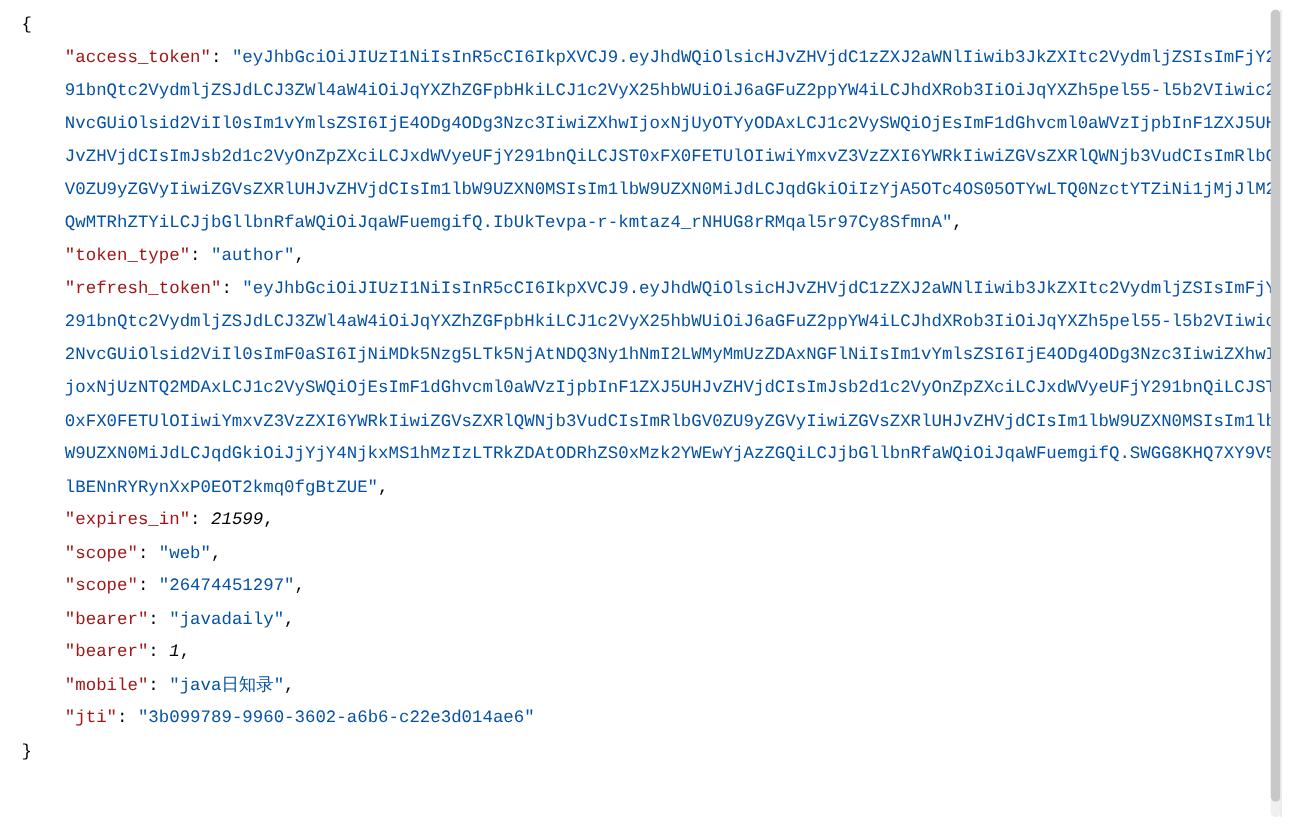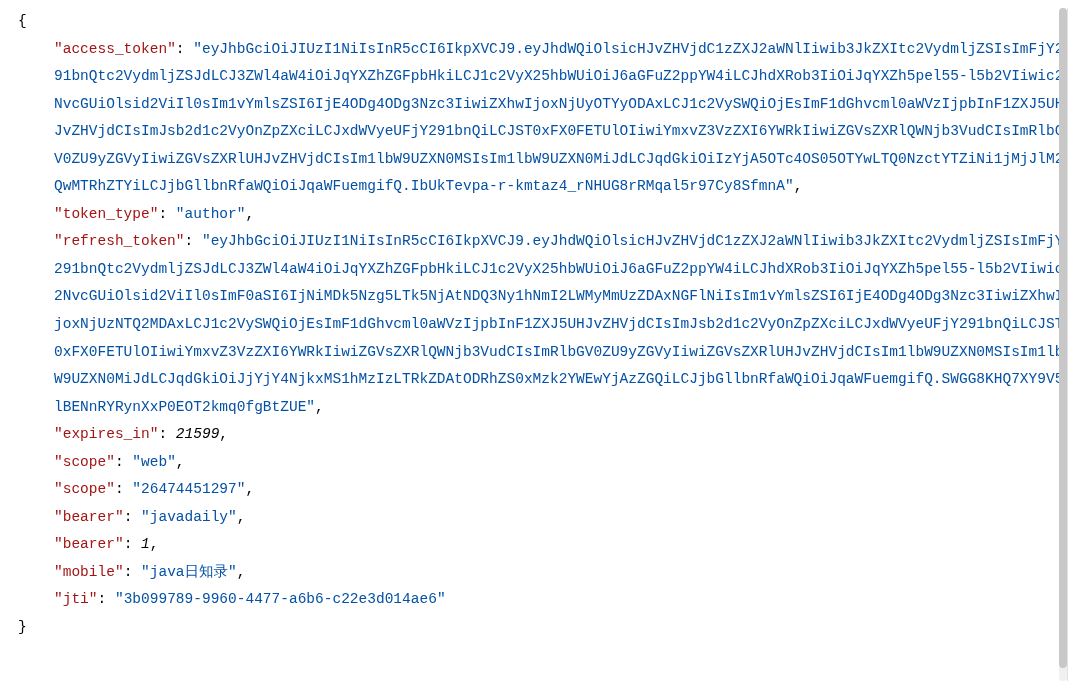--- a/index.html
+++ b/index.html
@@ -64,21 +64,21 @@
   <div class="inner" id="json-body">
       <div><span class="quote-k">"</span><span class="key">access_token</span><span class="quote-k">"</span><span class="colon">: </span><span class="quote-v">"</span><span class="str">eyJhbGciOiJIUzI1NiIsInR5cCI6IkpXVCJ9.eyJhdWQiOlsicHJvZHVjdC1zZXJ2aWNlIiwib3JkZXItc2VydmljZSIsImFjY291bnQtc2VydmljZSJdLCJ3ZWl4aW4iOiJqYXZhZGFpbHkiLCJ1c2VyX25hbWUiOiJ6aGFuZ2ppYW4iLCJhdXRob3IiOiJqYXZh5pel55-l5b2VIiwic2NvcGUiOlsid2ViIl0sIm1vYmlsZSI6IjE4ODg4ODg3Nzc3IiwiZXhwIjoxNjUyOTYyODAxLCJ1c2VySWQiOjEsImF1dGhvcml0aWVzIjpbInF1ZXJ5UHJvZHVjdCIsImJsb2d1c2VyOnZpZXciLCJxdWVyeUFjY291bnQiLCJST0xFX0FETUlOIiwiYmxvZ3VzZXI6YWRkIiwiZGVsZXRlQWNjb3VudCIsImRlbGV0ZU9yZGVyIiwiZGVsZXRlUHJvZHVjdCIsIm1lbW9UZXN0MSIsIm1lbW9UZXN0MiJdLCJqdGkiOiIzYjA5OTc4OS05OTYwLTQ0NzctYTZiNi1jMjJlM2QwMTRhZTYiLCJjbGllbnRfaWQiOiJqaWFuemgifQ.IbUkTevpa-r-kmtaz4_rNHUG8rRMqal5r97Cy8SfmnA</span><span class="quote-v">"</span><span class="comma">,</span></div>
       <div><span class="quote-k">"</span><span class="key">token_type</span><span class="quote-k">"</span><span class="colon">: </span><span class="quote-v">"</span><span class="str">author</span><span class="quote-v">"</span><span class="comma">,</span></div>
       <div><span class="quote-k">"</span><span class="key">refresh_token</span><span class="quote-k">"</span><span class="colon">: </span><span class="quote-v">"</span><span class="str">eyJhbGciOiJIUzI1NiIsInR5cCI6IkpXVCJ9.eyJhdWQiOlsicHJvZHVjdC1zZXJ2aWNlIiwib3JkZXItc2VydmljZSIsImFjY291bnQtc2VydmljZSJdLCJ3ZWl4aW4iOiJqYXZhZGFpbHkiLCJ1c2VyX25hbWUiOiJ6aGFuZ2ppYW4iLCJhdXRob3IiOiJqYXZh5pel55-l5b2VIiwic2NvcGUiOlsid2ViIl0sImF0aSI6IjNiMDk5Nzg5LTk5NjAtNDQ3Ny1hNmI2LWMyMmUzZDAxNGFlNiIsIm1vYmlsZSI6IjE4ODg4ODg3Nzc3IiwiZXhwIjoxNjUzNTQ2MDAxLCJ1c2VySWQiOjEsImF1dGhvcml0aWVzIjpbInF1ZXJ5UHJvZHVjdCIsImJsb2d1c2VyOnZpZXciLCJxdWVyeUFjY291bnQiLCJST0xFX0FETUlOIiwiYmxvZ3VzZXI6YWRkIiwiZGVsZXRlQWNjb3VudCIsImRlbGV0ZU9yZGVyIiwiZGVsZXRlUHJvZHVjdCIsIm1lbW9UZXN0MSIsIm1lbW9UZXN0MiJdLCJqdGkiOiJjYjY4NjkxMS1hMzIzLTRkZDAtODRhZS0xMzk2YWEwYjAzZGQiLCJjbGllbnRfaWQiOiJqaWFuemgifQ.SWGG8KHQ7XY9V5lBENnRYRynXxP0EOT2kmq0fgBtZUE</span><span class="quote-v">"</span><span class="comma">,</span></div>
       <div><span class="quote-k">"</span><span class="key">expires_in</span><span class="quote-k">"</span><span class="colon">: </span><span class="num">21599</span><span class="comma">,</span></div>
       <div><span class="quote-k">"</span><span class="key">scope</span><span class="quote-k">"</span><span class="colon">: </span><span class="quote-v">"</span><span class="str">web</span><span class="quote-v">"</span><span class="comma">,</span></div>
       <div><span class="quote-k">"</span><span class="key">scope</span><span class="quote-k">"</span><span class="colon">: </span><span class="quote-v">"</span><span class="str">26474451297</span><span class="quote-v">"</span><span class="comma">,</span></div>
       <div><span class="quote-k">"</span><span class="key">bearer</span><span class="quote-k">"</span><span class="colon">: </span><span class="quote-v">"</span><span class="str">javadaily</span><span class="quote-v">"</span><span class="comma">,</span></div>
       <div><span class="quote-k">"</span><span class="key">bearer</span><span class="quote-k">"</span><span class="colon">: </span><span class="num">1</span><span class="comma">,</span></div>
       <div><span class="quote-k">"</span><span class="key">mobile</span><span class="quote-k">"</span><span class="colon">: </span><span class="quote-v">"</span><span class="str">java日知录</span><span class="quote-v">"</span><span class="comma">,</span></div>
-      <div><span class="quote-k">"</span><span class="key">jti</span><span class="quote-k">"</span><span class="colon">: </span><span class="quote-v">"</span><span class="str">3b099789-9960-4477-a6b6-c22e3d014ae6</span><span class="quote-v">"</span></div>
+      <div><span class="quote-k">"</span><span class="key">jti</span><span class="quote-k">"</span><span class="colon">: </span><span class="quote-v">"</span><span class="str">3b099789-9960-3602-a6b6-c22e3d014ae6</span><span class="quote-v">"</span></div>
     </div>
 
   <div class="outer">
     <span class="brace">}</span>
   </div>
 
   <div class="scrollbar">
     <div class="scrollbar-thumb"></div>
   </div>
 </div>

